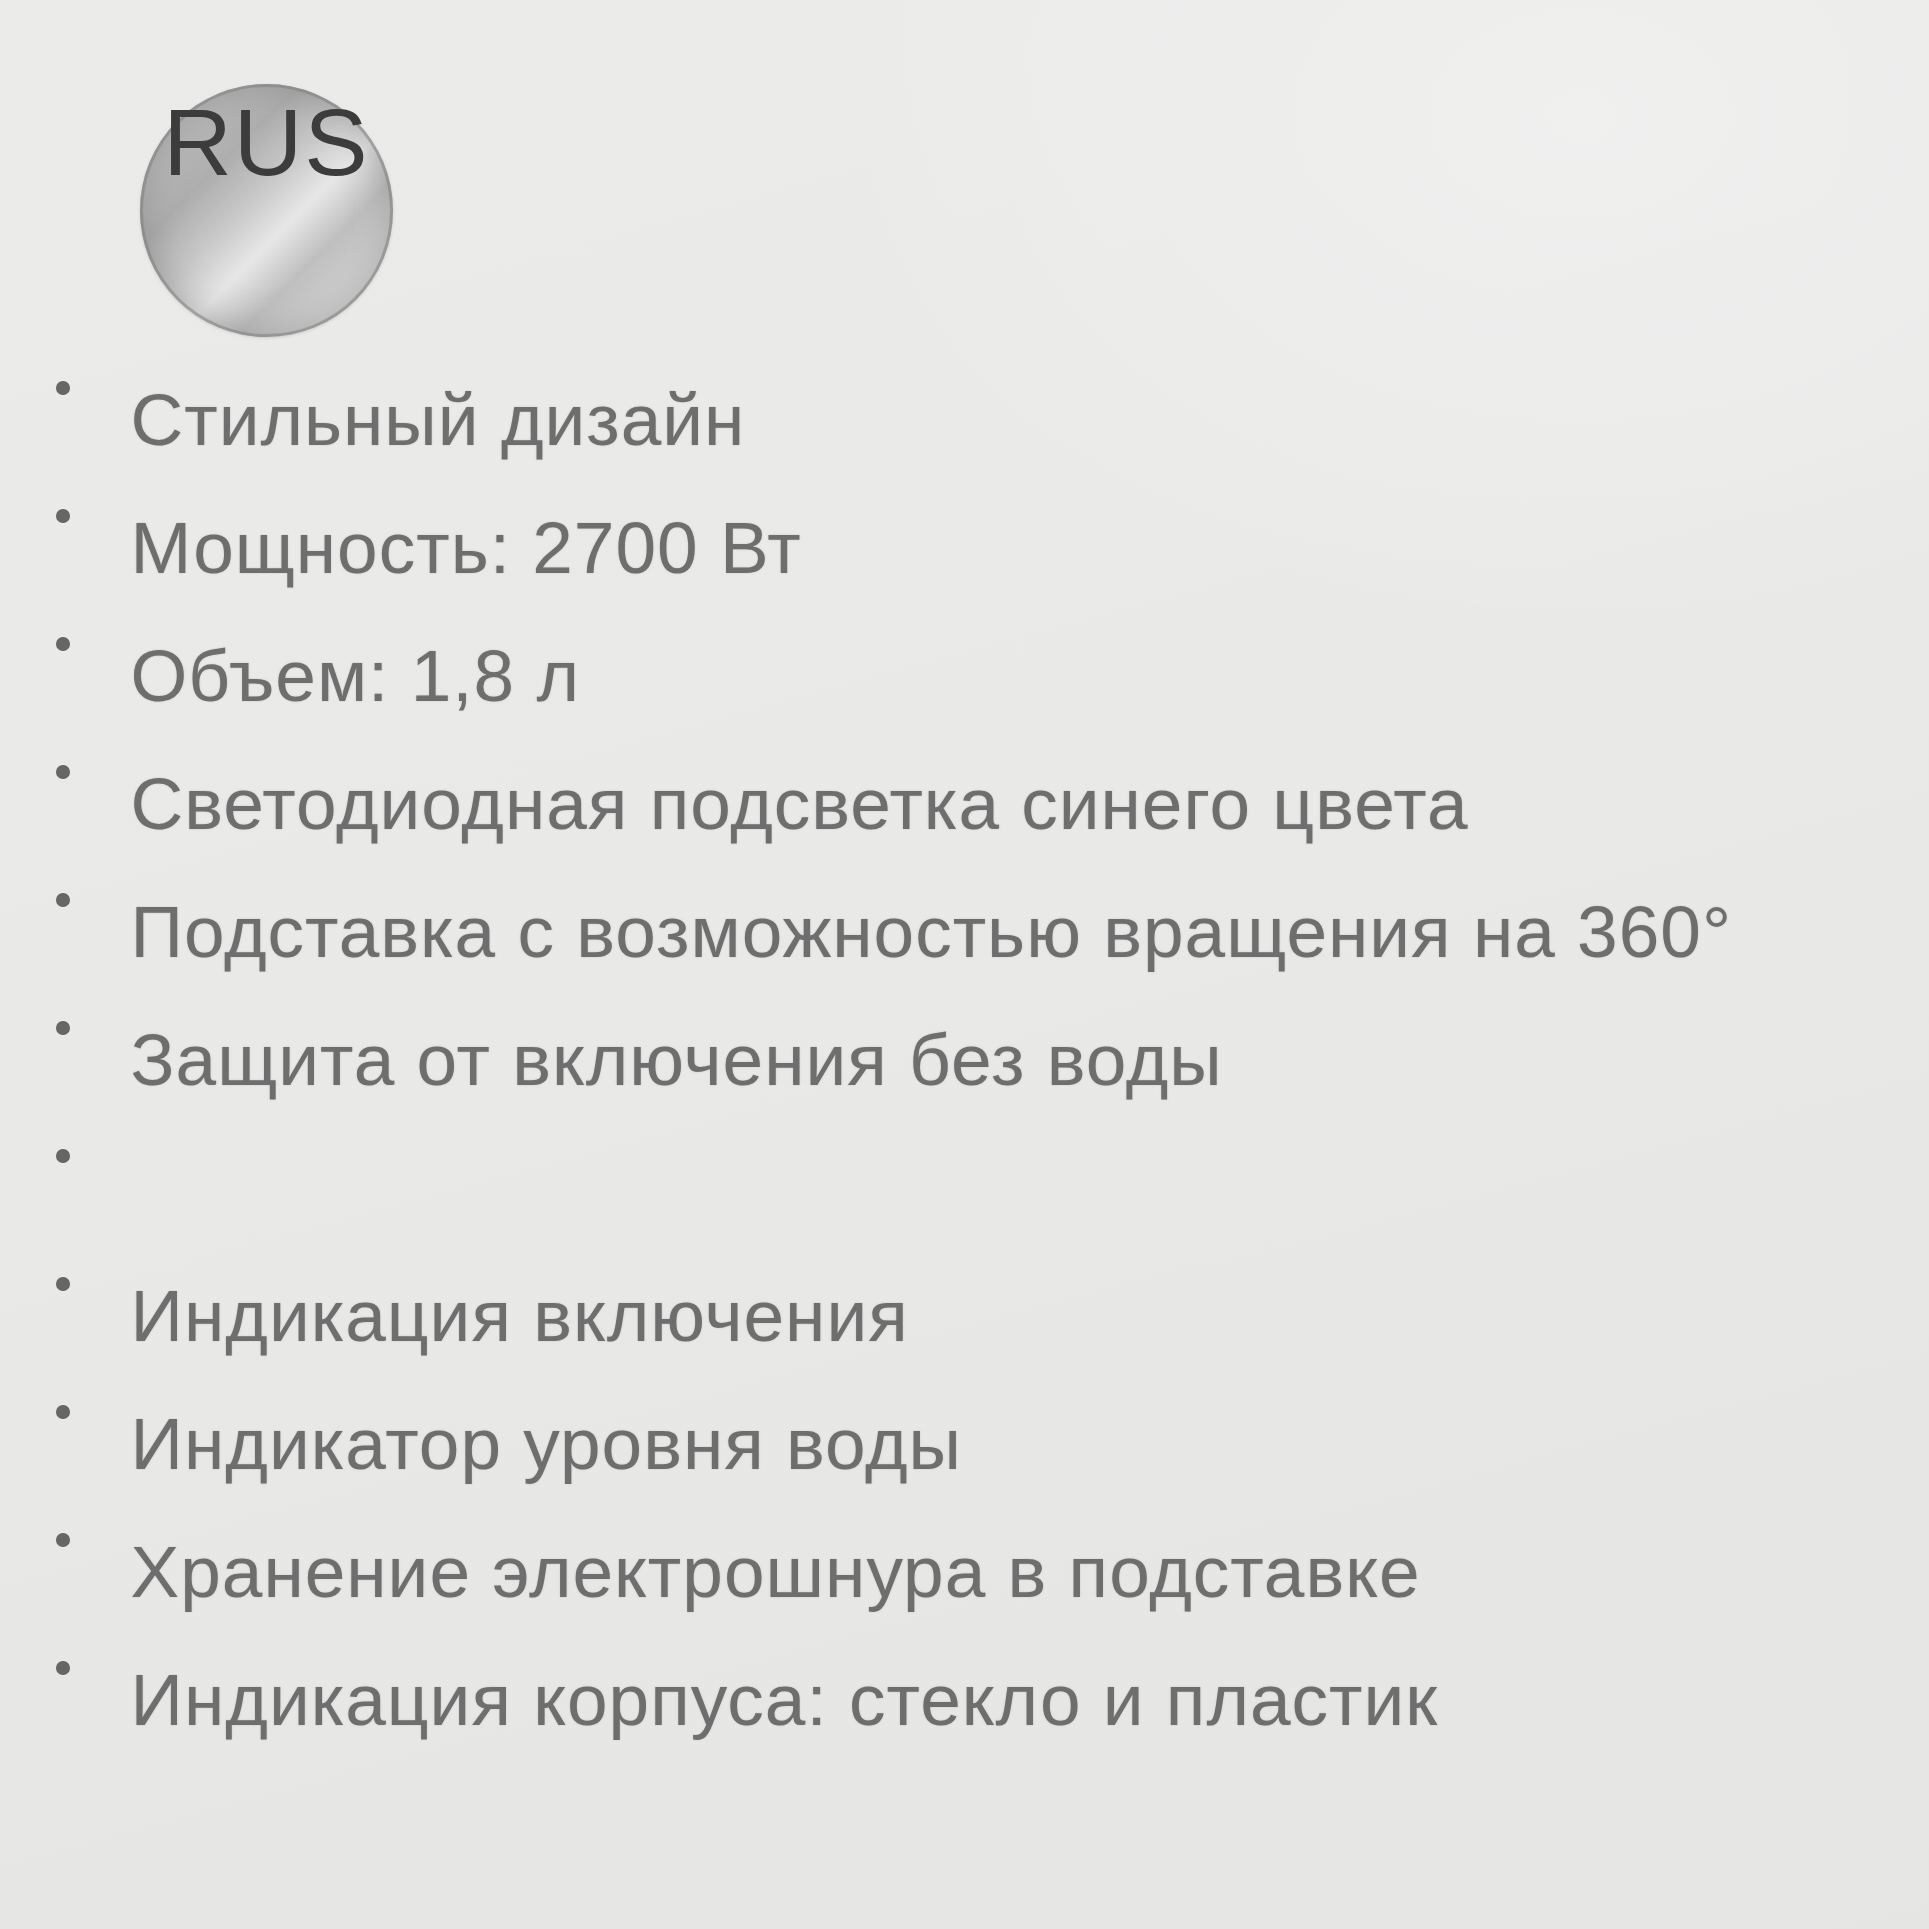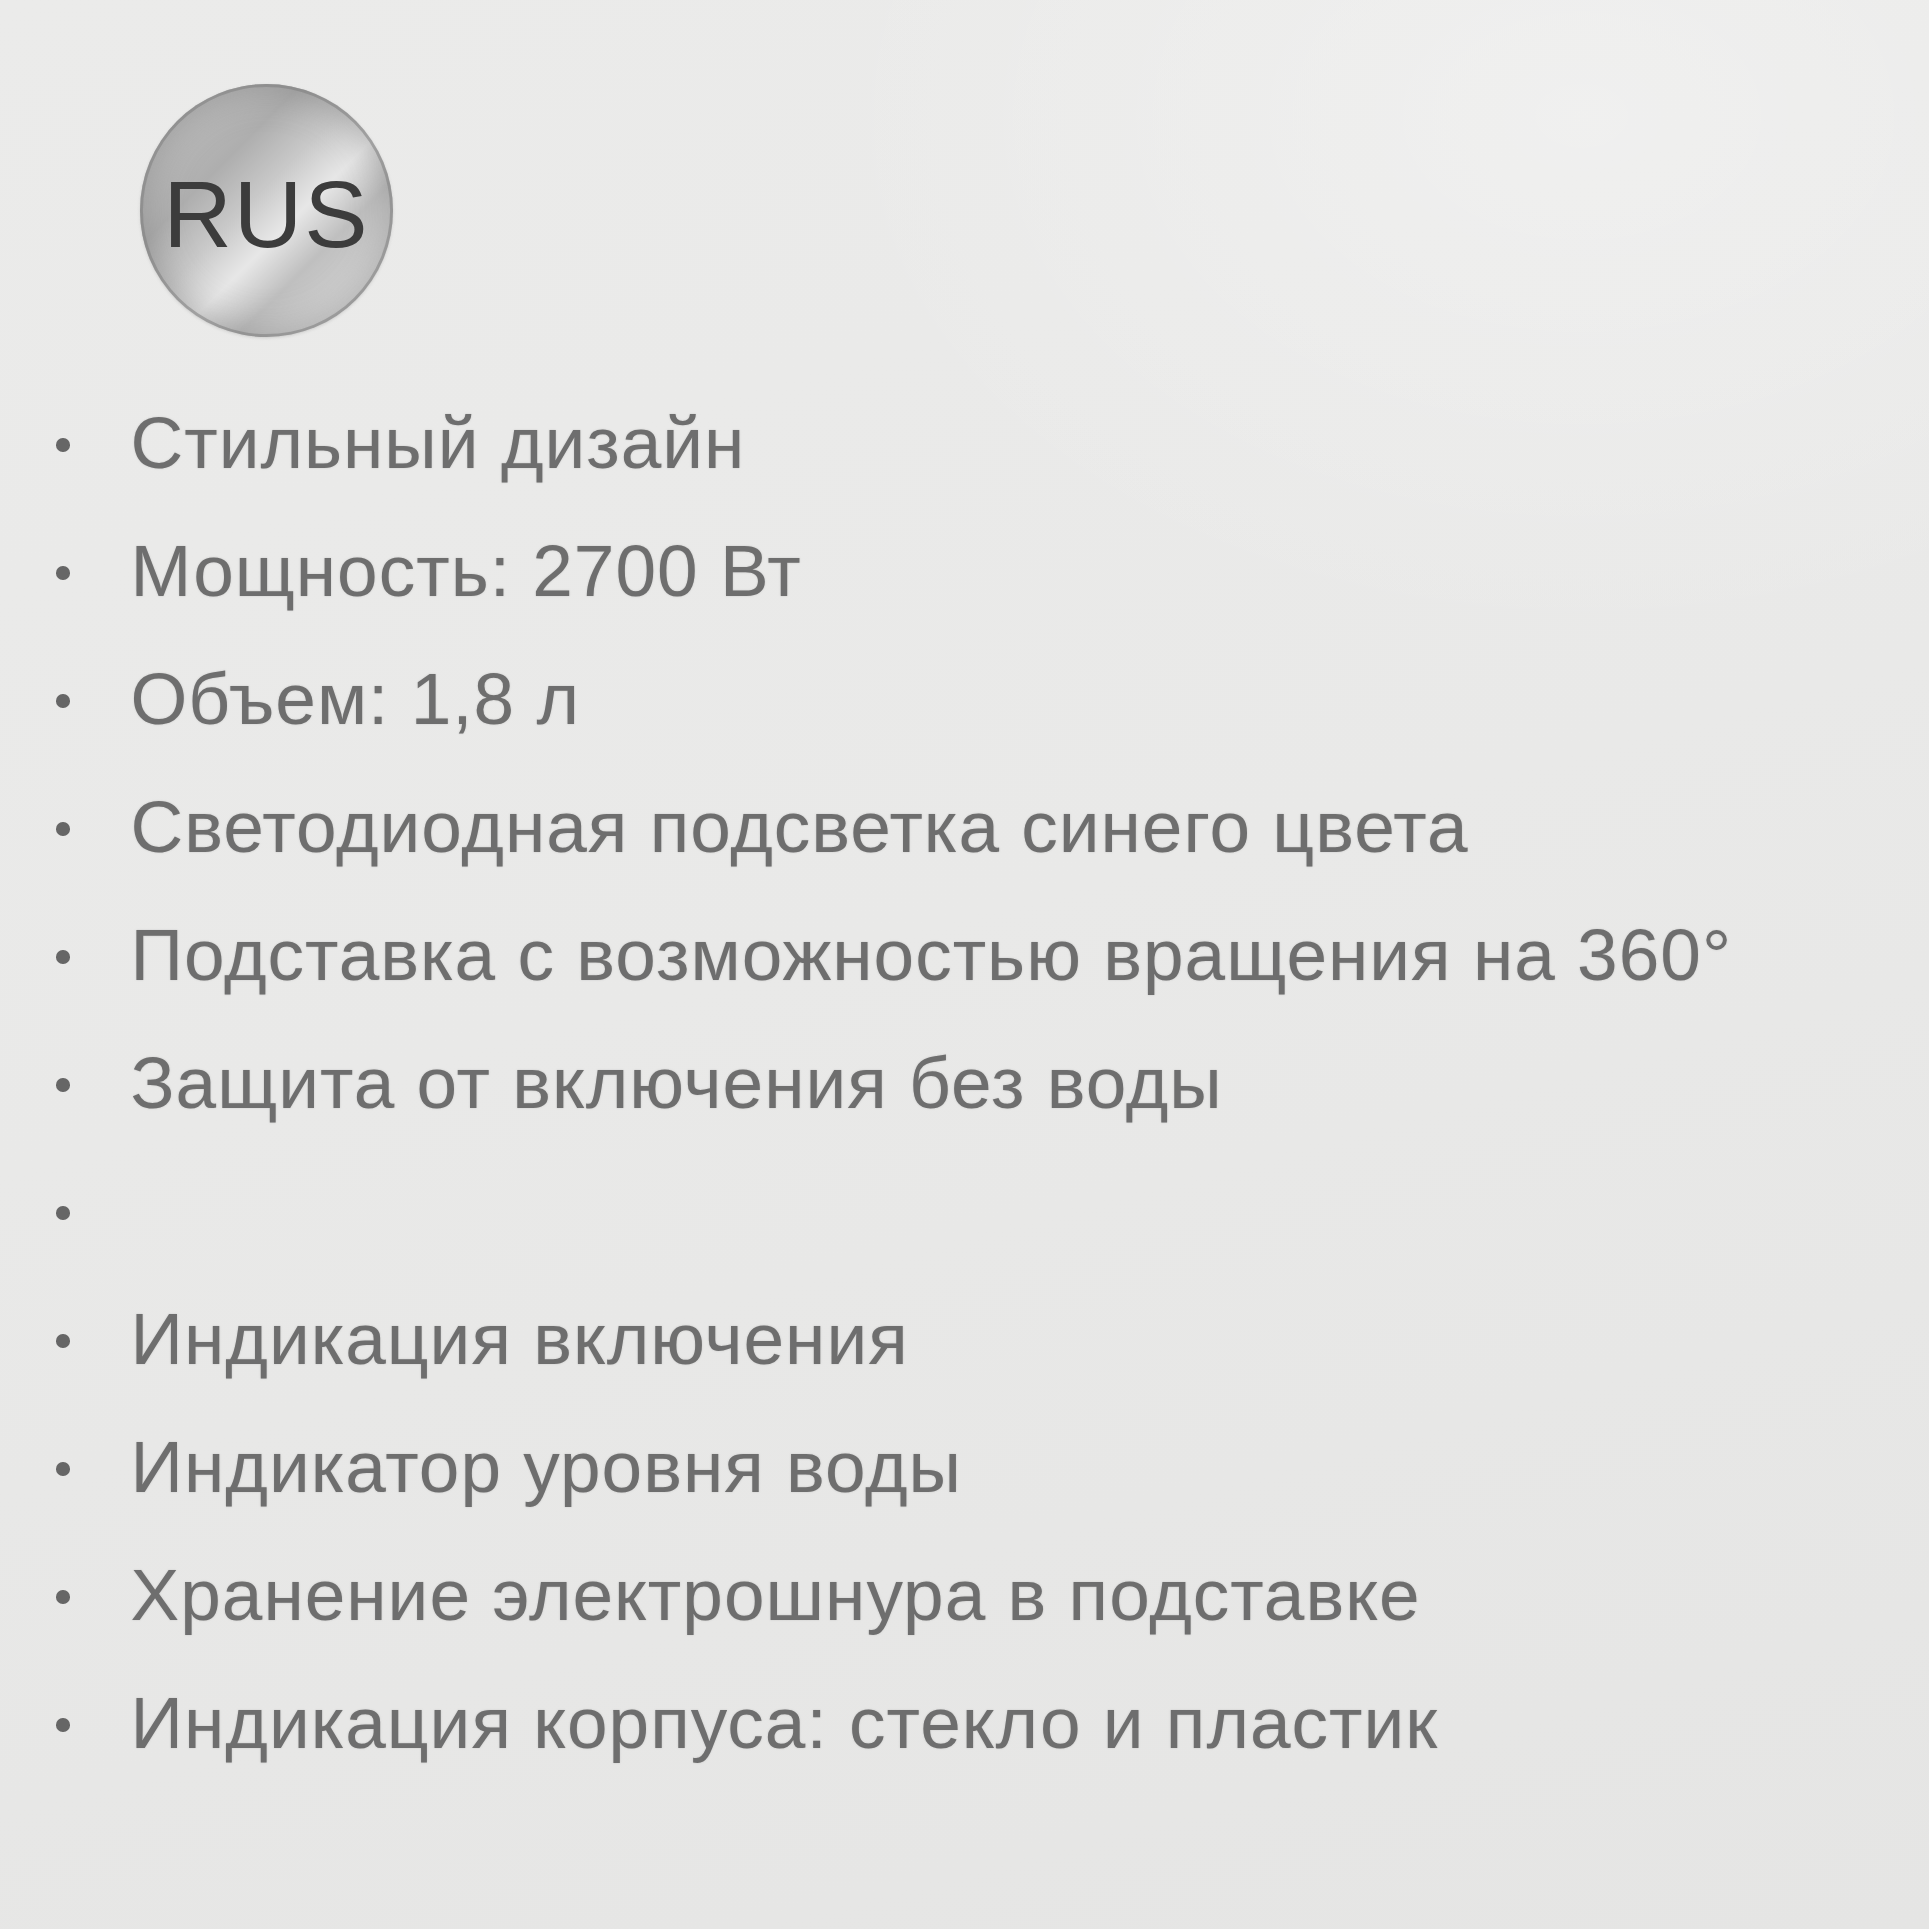--- a/index.html
+++ b/index.html
@@ -34,21 +34,21 @@
         #c8c8c8 45%,
         #e7e7e7 57%,
         #bfbfbf 69%,
         #d6d6d6 84%,
         #a9a9a9 100%);
     box-shadow:
       inset 0 0 0 2.9px rgba(128,128,128,0.55),
       inset 0 0 41px rgba(105,105,105,0.45),
       0 1px 2.9px rgba(120,120,120,0.25);
     display: flex;
-    align-items: center;
+    align-items: flex-start;
     justify-content: center;
   }
   .badge-label {
     font-size: 95px;
     font-weight: 500;
     letter-spacing: 1.9px;
     color: #3c3c3c;
     transform: translateY(3.9px);
     user-select: none;
   }
@@ -58,21 +58,20 @@
     position: absolute;
     left: 0;
     top: 378px;
     width: 100%;
     margin: 0;
     padding: 0;
     list-style: none;
   }
   .feature {
     display: flex;
-    align-items: center;
     height: 128px;
   }
   .dot {
     flex: 0 0 auto;
     width: 13.5px;
     height: 13.5px;
     border-radius: 50%;
     background: #4f4f4f;
     margin: 0 61px 0 56px;
     transform: translateY(2.9px);

